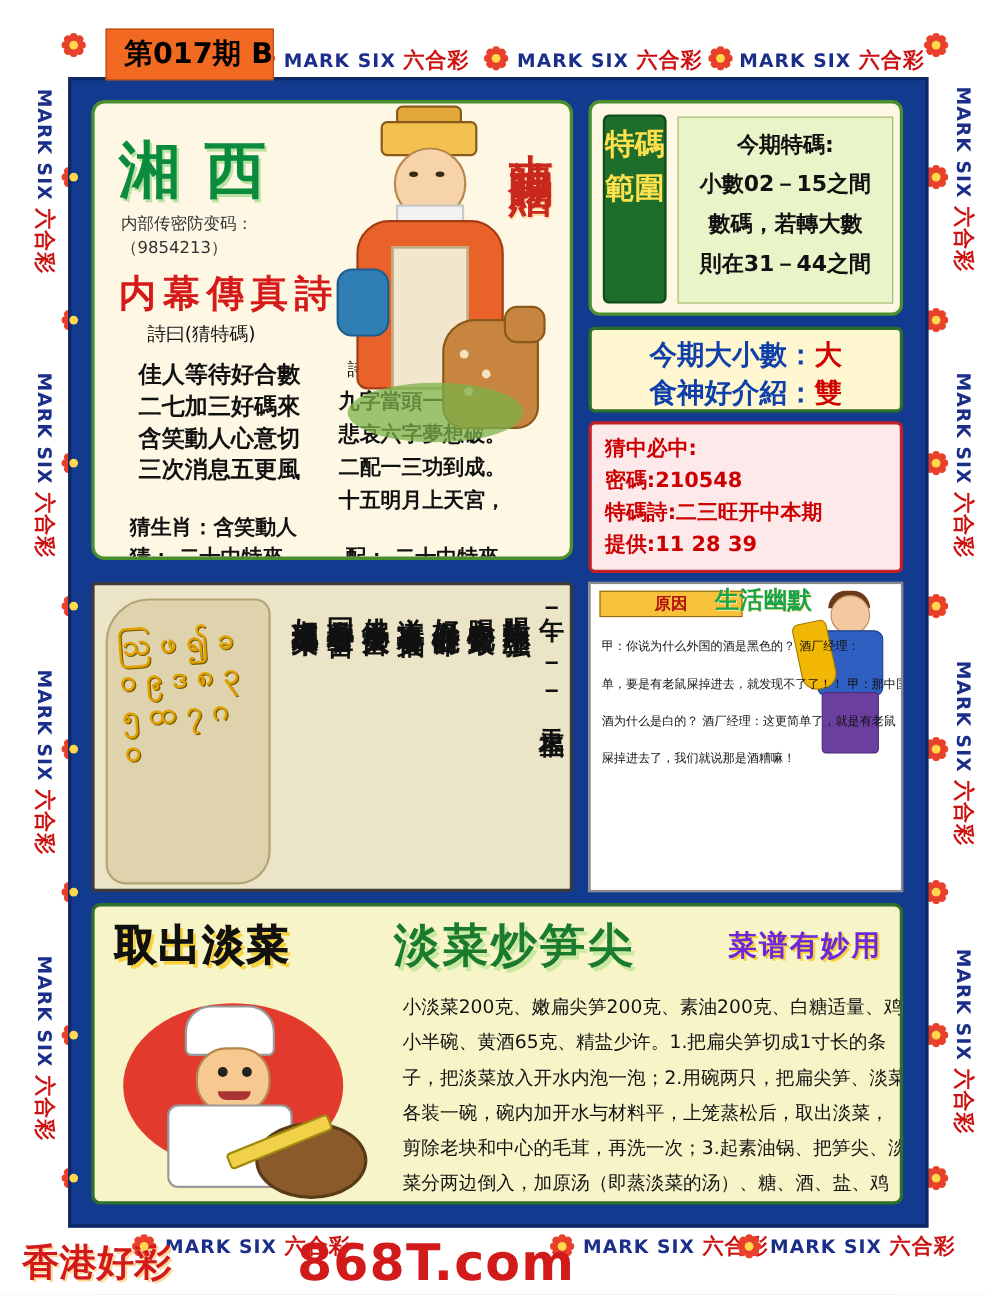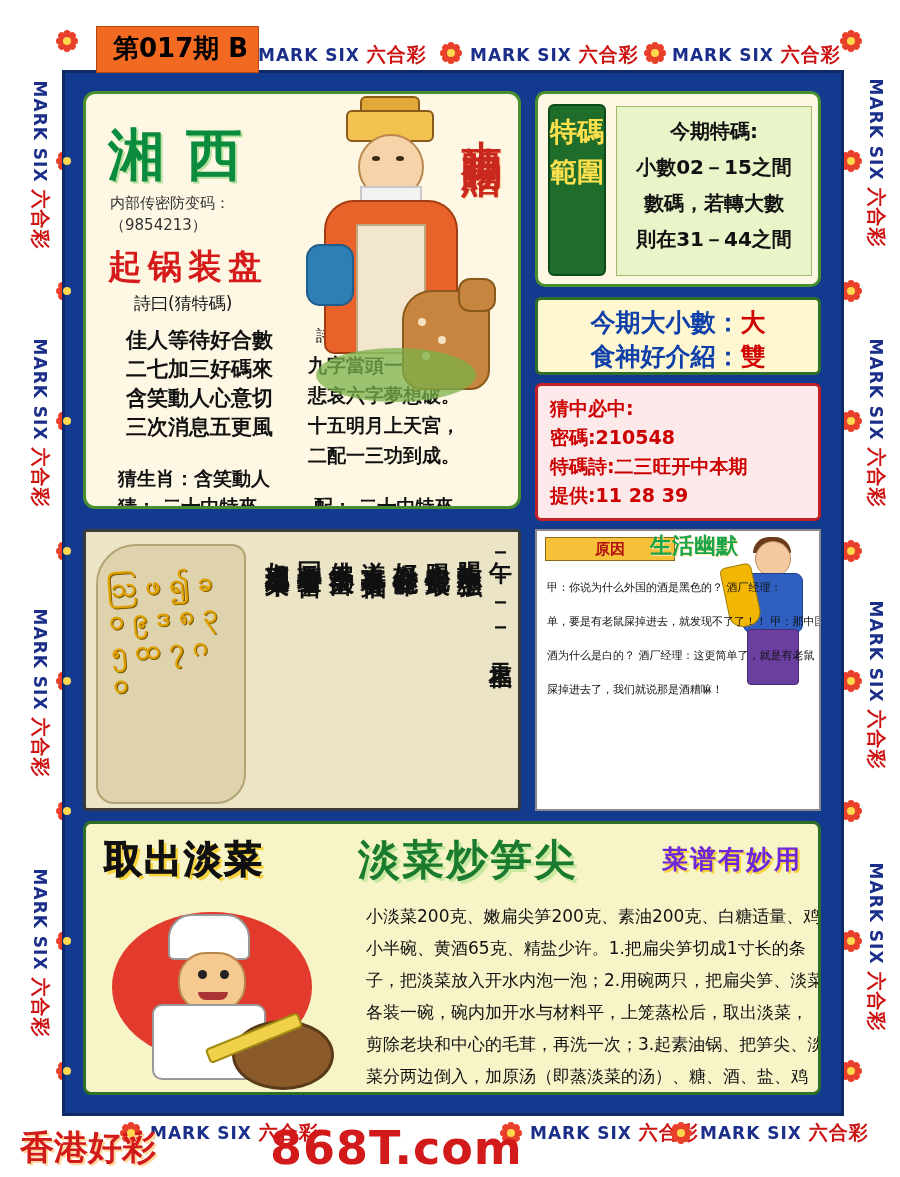--- a/index.html
+++ b/index.html
@@ -53,21 +53,21 @@
     position:absolute;left:62px;top:70px;width:776px;height:1040px;
     background:#123a8f;
     border:3px solid #0d2a66;
   }
 
   
   .issue{
     position:absolute;left:96px;top:26px;
     background:#f26a21;color:#000;
     font-weight:bold;font-size:26px;
-    padding:4px 10px 6px 16px;
+    padding:4px 0 6px 16px;
     border:1px solid #b44a12;
     z-index:30;
     font-family:"DejaVu Sans","Liberation Sans",sans-serif;
   }
 
   
   .card{position:absolute;box-sizing:border-box;}
   .poem-card{
     left:18px;top:18px;width:438px;height:418px;
     background:#fdf7e3;border:3px solid #4a8f2e;border-radius:12px;
@@ -459,38 +459,38 @@
     </div>
 
   <div class="issue">第017期 B</div>
 
   <div class="inner">
 
     <div class="card poem-card">
       <div class="bigtitle">湘西</div>
       <div class="sub1">内部传密防变码：</div>
       <div class="sub2">（9854213）</div>
-      <div class="redtitle">起锅装盘</div>
+      <div class="redtitle">内幕傳真詩</div>
       <div class="smalllabel">詩曰(猜特碼)</div>
 
       <div class="left-lines">
         <div>佳人等待好合數</div>
         <div>二七加三好碼來</div>
         <div>含笑動人心意切</div>
         <div>三次消息五更風</div>
       </div>
       <div class="hint1">猜生肖：含笑動人</div>
       <div class="hint2">猜：  二十中特來</div>
 
       <div class="r-label">詩曰(猜平、連碼)</div>
       <div class="right-lines">
         <div>九字當頭一八逃</div>
         <div>悲哀六字夢想破。</div>
+        <div>二配一三功到成。</div>
         <div>十五明月上天宮，</div>
-        <div>二配一三功到成。</div>
       </div>
       <div class="hint3">配：  二十中特來</div>
 
       <div class="gift">吉神賜贈</div>
 
       <div class="god">
         <div class="hat2"></div>
           <div class="hat"></div>
         <div class="face"></div>
         <div class="eyes">

